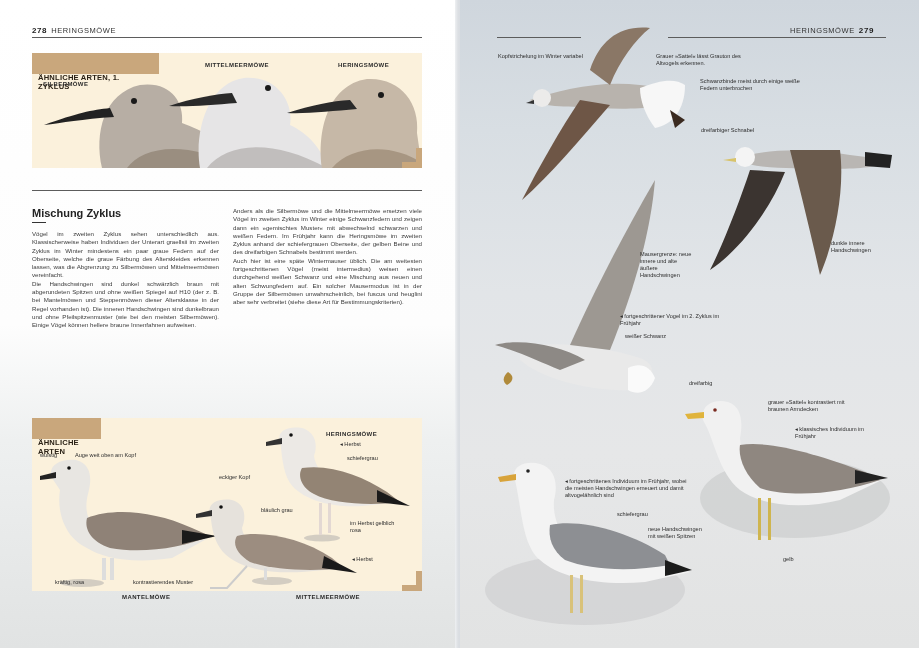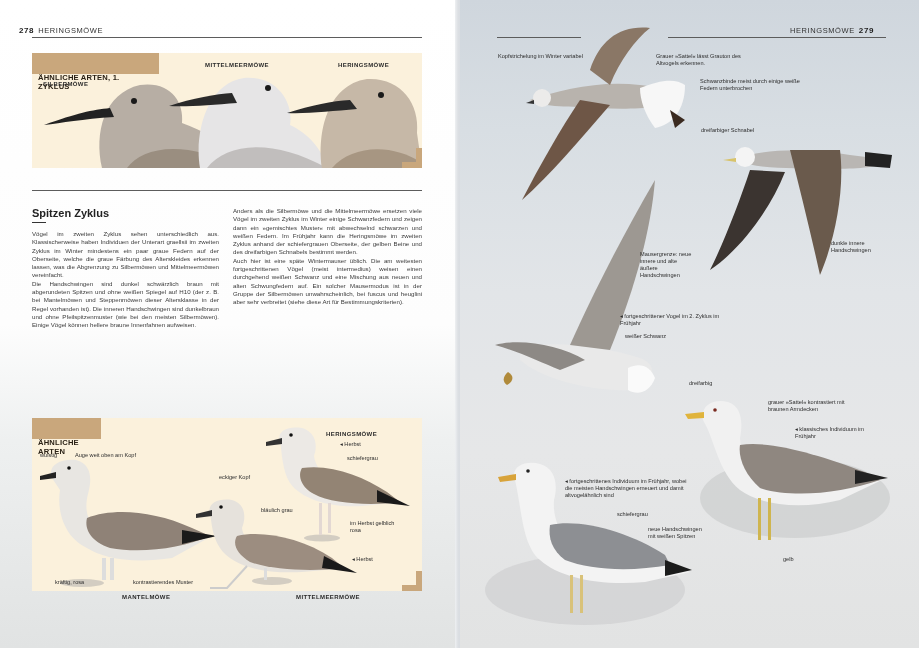--- a/index.html
+++ b/index.html
@@ -38,21 +38,21 @@
   .body-col { position: absolute; font-size: 6.15px; line-height: 8.3px; color: #3a3a3a; text-align: justify; }
   .body-col p { margin: 0; }
 
   svg { position: absolute; overflow: visible; }
 </style>
 </head>
 <body>
 
 <div class="page page-left">
 
-  <div class="run-head" style="left:19px;">
+  <div class="run-head" style="left:32px;">
     <b style="margin-left:0">278</b><span>HERINGSMÖWE</span>
   </div>
   <div class="rule" style="left:32px; top:37px; width:390px;"></div>
 
   <div class="cream" style="left:32px; top:53px; width:390px; height:115px;"></div>
   <div class="tan-box" style="left:32px; top:53px; width:127px; height:21px;">ÄHNLICHE ARTEN, 1. ZYKLUS</div>
   <div class="sp-label" style="left:43px; top:81px;">SILBERMÖWE</div>
   <div class="sp-label" style="left:205px; top:62px;">MITTELMEERMÖWE</div>
   <div class="sp-label" style="left:338px; top:62px;">HERINGSMÖWE</div>
 
@@ -76,21 +76,21 @@
       <path d="M290 115 C 285 80, 295 32, 335 26 C 368 24, 388 50, 385 80 L 390 115 Z" fill="#c6b8a7"></path>
       <path d="M300 115 C 320 92, 360 90, 390 110 L 390 115 Z" fill="#9a8772" opacity="0.7"></path>
       <circle cx="349" cy="42" r="3" fill="#1a1a1a"></circle>
       <path d="M318 47 C 300 48, 280 52, 255 60 C 275 61, 300 58, 325 56 Z" fill="#2a2a2a"></path>
     </g>
   </svg>
   <div class="corner" style="left:402px; top:148px;"></div>
 
   <div class="rule" style="left:32px; top:190px; width:390px;"></div>
 
-  <div class="section-title">Spitzen Zyklus</div>
+  <div class="section-title">Mischung Zyklus</div>
   <div class="title-bar"></div>
 
   <div class="body-col" style="left:32px; top:230px; width:187px;">
     <p>Vögel im zweiten Zyklus sehen unterschiedlich aus. Klassischerweise haben Individuen der Unterart graellsii im zweiten Zyklus im Winter mindestens ein paar graue Federn auf der Oberseite, welche die graue Färbung des Alterskleides erkennen lassen, was die Abgrenzung zu Silbermöwen und Mittelmeermöwen vereinfacht.</p>
     <p>Die Handschwingen sind dunkel schwärzlich braun mit abgerundeten Spitzen und ohne weißen Spiegel auf H10 (der z. B. bei Mantelmöwen und Steppenmöwen dieser Altersklasse in der Regel vorhanden ist). Die inneren Handschwingen sind dunkelbraun und ohne Pfeilspitzenmuster (wie bei den meisten Silbermöwen). Einige Vögel können hellere braune Innenfahnen aufweisen.</p>
   </div>
   <div class="body-col" style="left:233px; top:207px; width:189px;">
     <p>Anders als die Silbermöwe und die Mittelmeermöwe ersetzen viele Vögel im zweiten Zyklus im Winter einige Schwanzfedern und zeigen dann ein »gemischtes Muster« mit abwechselnd schwarzen und weißen Federn. Im Frühjahr kann die Heringsmöwe im zweiten Zyklus anhand der schiefergrauen Oberseite, der gelben Beine und des dreifarbigen Schnabels bestimmt werden.</p>
     <p>Auch hier ist eine späte Wintermauser üblich. Die am weitesten fortgeschrittenen Vögel (meist intermedius) weisen einen durchgehend weißen Schwanz und eine Mischung aus neuen und alten Schwungfedern auf. Ein solcher Mausermodus ist in der Gruppe der Silbermöwen unwahrscheinlich, bei fuscus und heuglini aber sehr verbreitet (siehe diese Art für Bestimmungskriterien).</p>
   </div>

